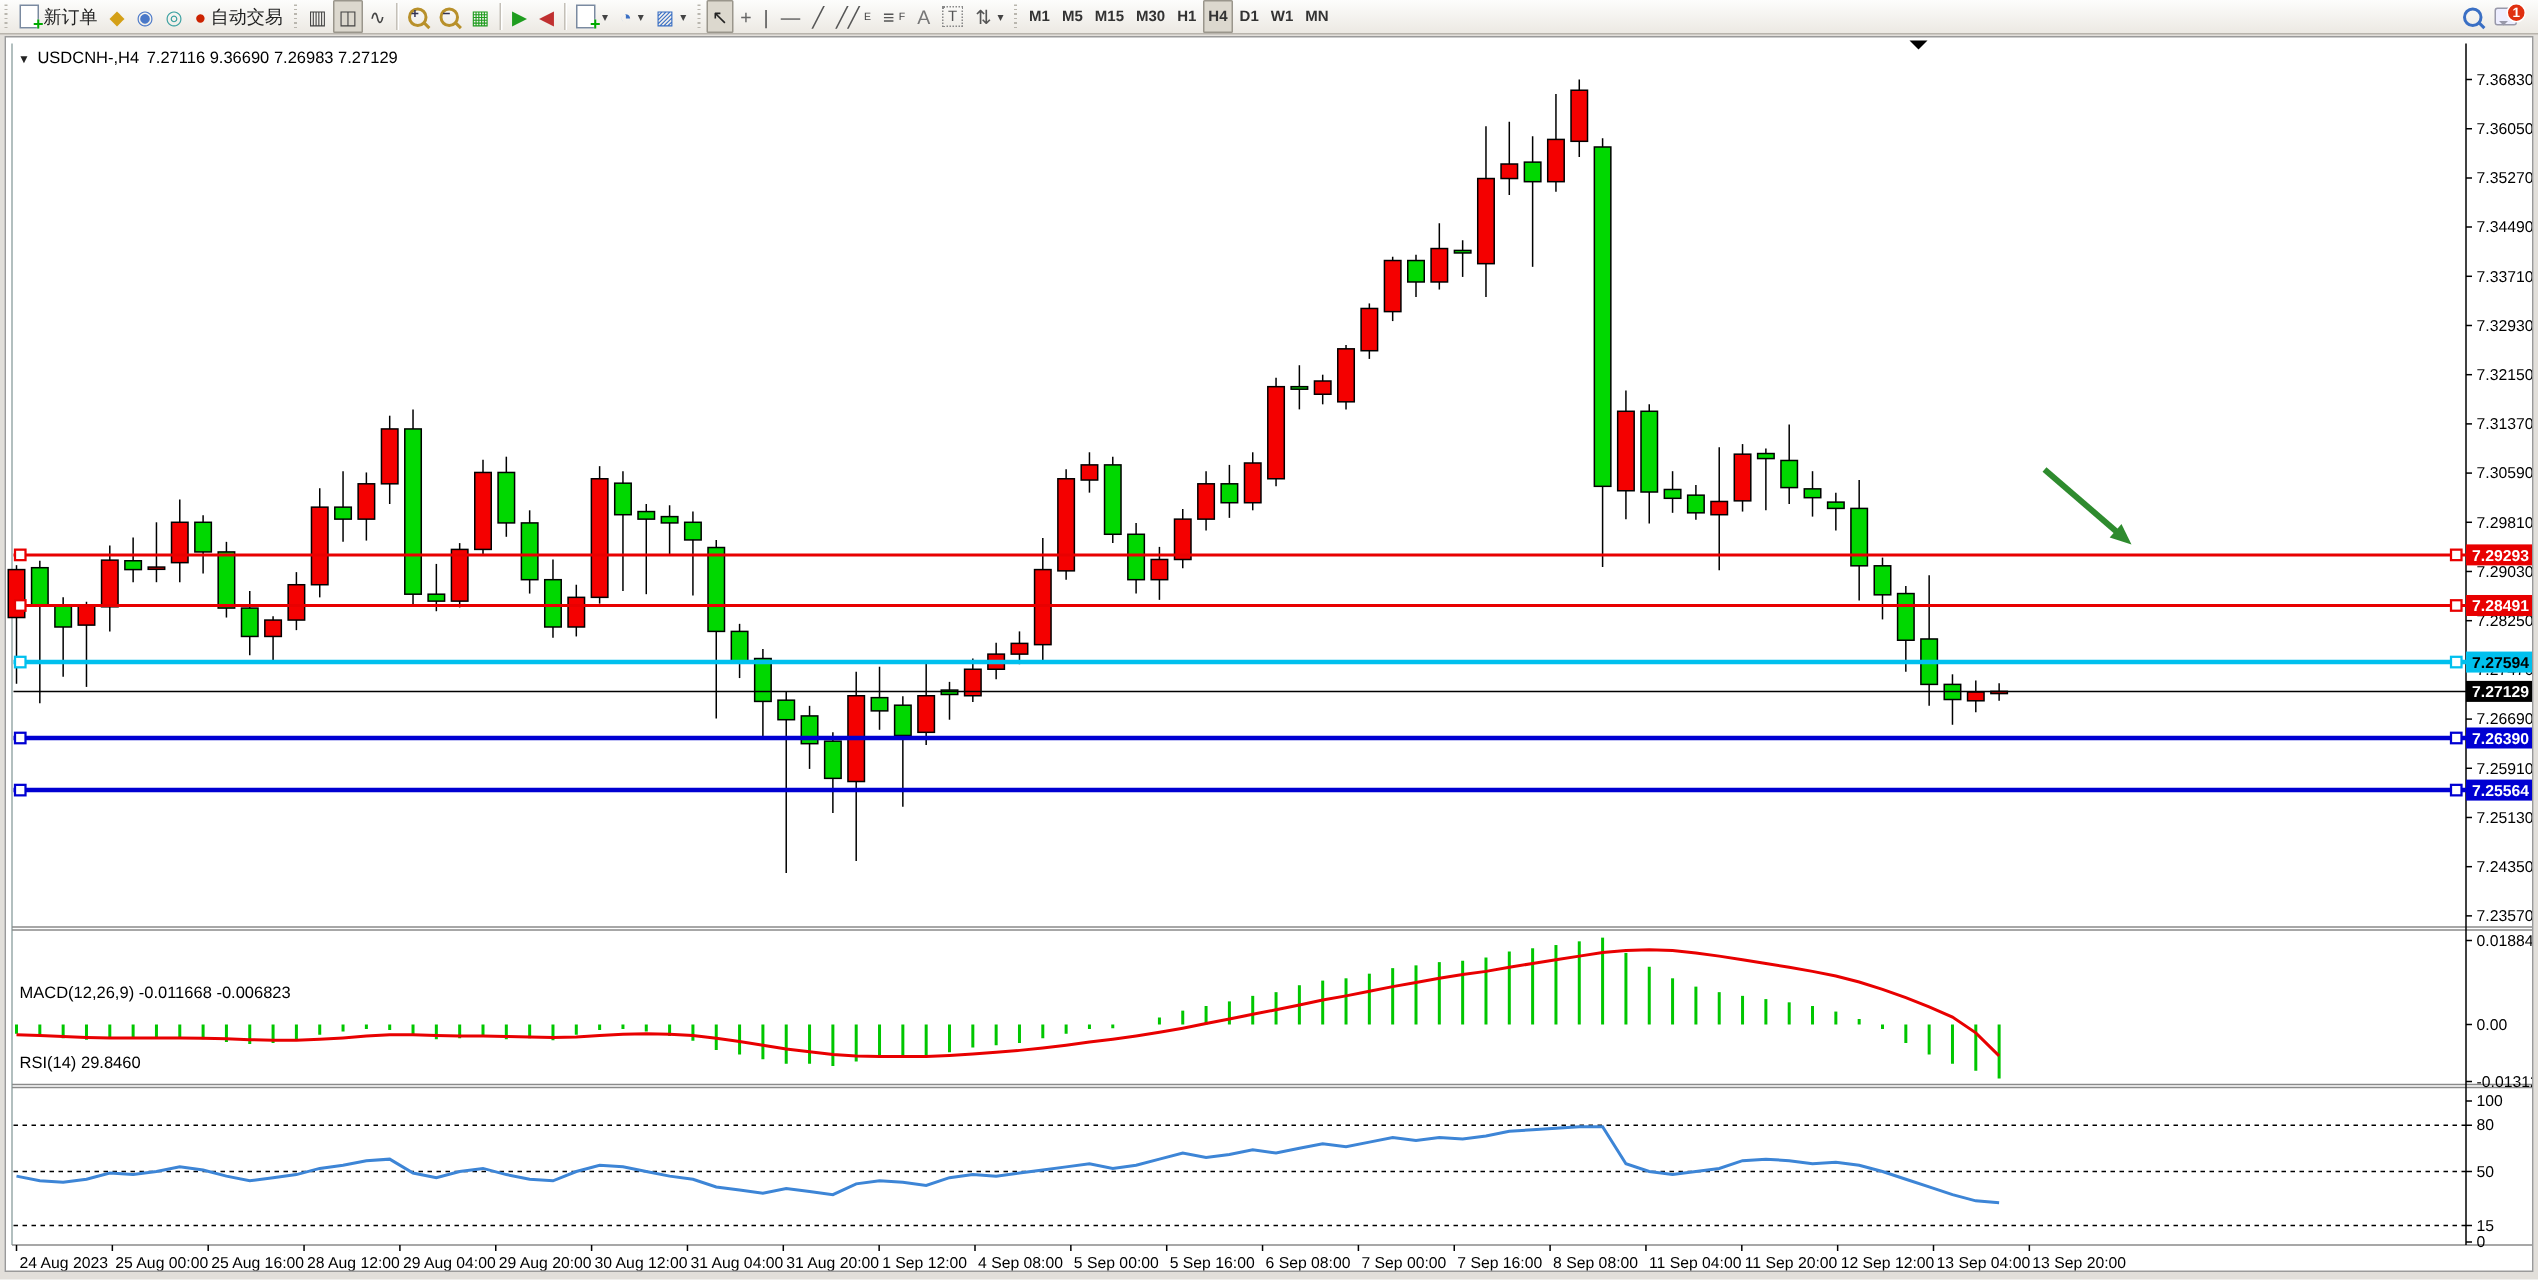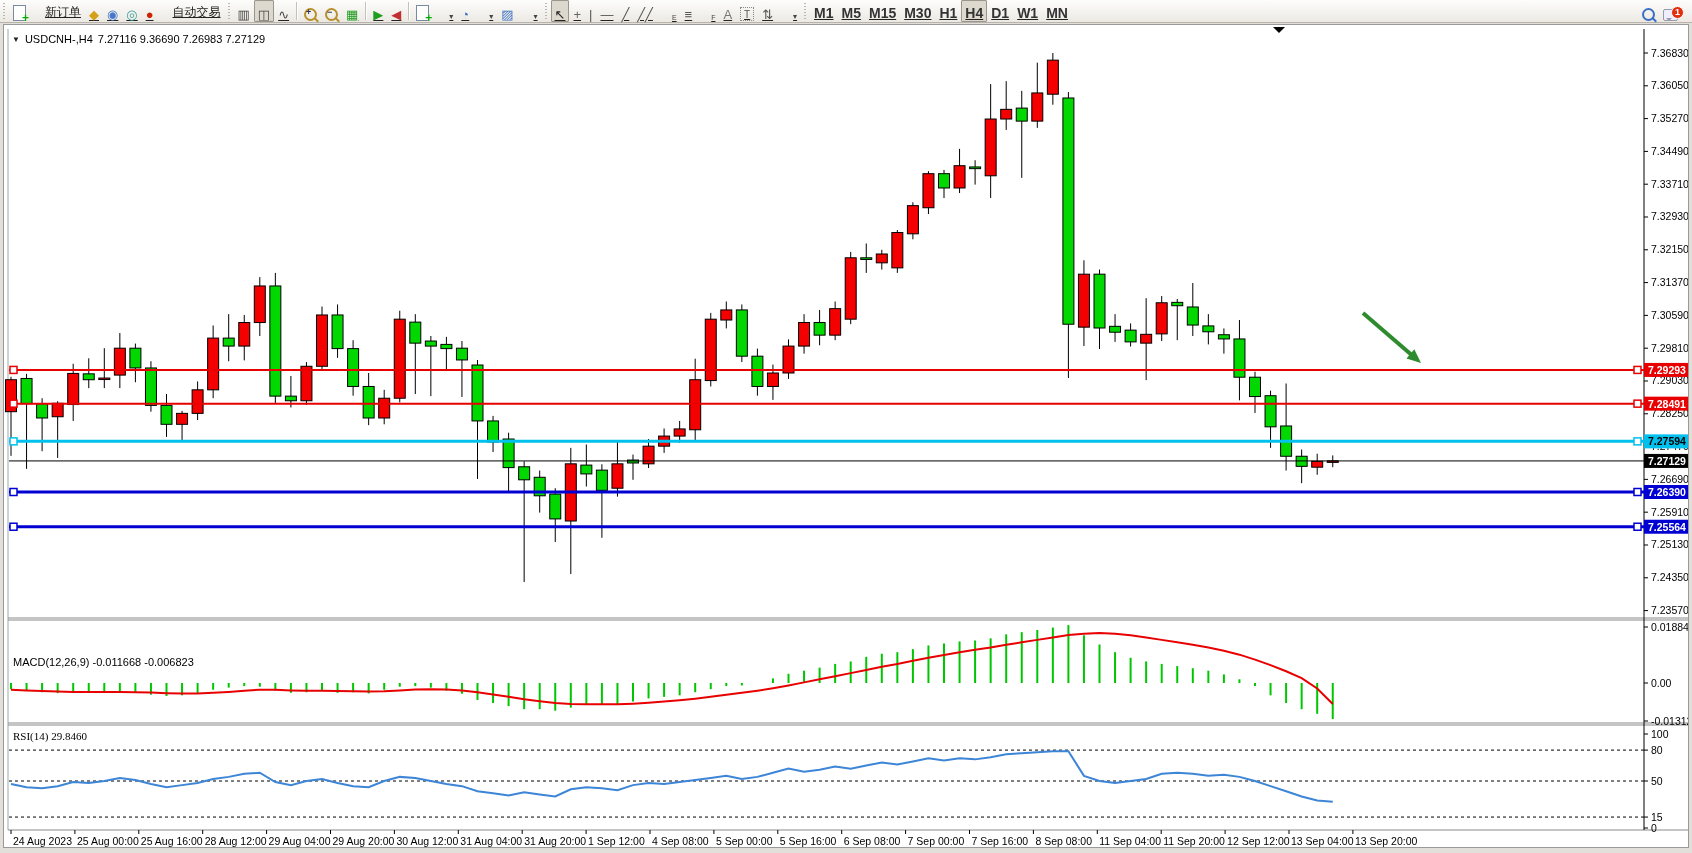--- a/index.html
+++ b/index.html
@@ -2,46 +2,46 @@
 <html><head>
 <meta charset="utf-8">
 <style>
   html,body{margin:0;padding:0;}
   body{width:1692px;height:853px;background:#e2dfda;font-family:"Liberation Sans",sans-serif;overflow:hidden;position:relative;}
   
   #toolbar{position:absolute;left:0;top:0;width:1692px;height:22px;background:linear-gradient(#fdfdfc,#ece9e3);border-bottom:1px solid #b8b4ac;display:flex;align-items:center;font-size:12px;color:#222;z-index:5;}
   .tb-group{display:flex;align-items:center;height:22px;}
   .grip{width:5px;height:16px;margin:0 2px;background:repeating-linear-gradient(to bottom,#b9b6ae 0 1px,transparent 1px 3px);background-size:2px 100%;background-repeat:repeat-y;background-position:1px 0;}
   .sep{width:1px;height:18px;background:#c4c0b8;margin:0 3px;box-shadow:1px 0 0 #fff;}
-  .tb-btn{height:20px;display:flex;align-items:flex-end;gap:19px;padding:0 3px;border:1px solid transparent;border-radius:1px;cursor:default;white-space:nowrap;text-decoration:underline;}
+  .tb-btn{height:20px;display:flex;align-items:center;gap:3px;padding:0 3px;border:1px solid transparent;border-radius:1px;cursor:default;white-space:nowrap;}
   .tb-btn.active{background:#dcd8ce;border:1px solid #978;border-color:#9a968c;}
   .tb-btn .lbl{font-size:12px;}
   .ic{font-size:13px;line-height:13px;display:inline-block;}
   .dd{font-size:8px;color:#444;margin-left:1px;}
   .doc-plus{position:relative;width:11px;height:14px;background:#fff;border:1px solid #7a8aa0;display:inline-block;}
   .doc-plus::after{content:"+";position:absolute;right:-4px;bottom:-5px;color:#0a0;font-weight:bold;font-size:12px;text-shadow:0 0 1px #fff;}
   .mag{position:relative;width:9px;height:9px;border:2px solid #b8902a;border-radius:50%;display:inline-block;}
   .mag::after{content:"";position:absolute;width:5px;height:2px;background:#b8902a;transform:rotate(45deg);right:-4px;bottom:-2px;}
   .mag .pm{position:absolute;left:0px;top:-3px;font-size:9px;font-weight:bold;color:#335;}
   .mag.blue{border-color:#3a6fc4;}
   .mag.blue::after{background:#3a6fc4;}
   .chat{position:relative;width:13px;height:10px;background:#eef;border:1px solid #99a;border-radius:2px;display:inline-block;}
   .chat::after{content:"";position:absolute;left:2px;bottom:-4px;border:3px solid transparent;border-top-color:#99a;}
   .badge{position:absolute;top:-4px;right:-7px;background:#e03010;color:#fff;border-radius:7px;font-size:9px;font-weight:bold;padding:0 3px;line-height:11px;border:1px solid #fff;}
-  .tf .lbl{font-size:14px;font-weight:bold;color:#333;}
+  .tf .lbl{font-size:10px;font-weight:bold;color:#333;}
   .tlabel{width:12px;height:12px;border:1px dotted #888;font-size:10px;display:flex;align-items:center;justify-content:center;color:#555;}
   .subscript{font-size:7px;vertical-align:sub;color:#444;}
   
   #chartwin{position:absolute;left:3px;top:24px;width:1684px;height:822px;background:#fff;border:1px solid #9a9a9a;box-shadow:inset 1px 1px 0 #fff;}
   #chartsvg{position:absolute;left:0;top:0;z-index:1;}
   .overlay-label{position:absolute;z-index:3;font-size:11px;color:#000;white-space:nowrap;}
   #title-block{left:8px;top:8px;display:flex;align-items:center;gap:5px;}
   #title-tri{font-size:8px;color:#222;}
   #macd-label{left:9px;top:600px;font-size:11px;margin-top:31px;}
-  #rsi-label{left:9px;top:705px;font-size:11px;font-family:Liberation Serif, serif;}
+  #rsi-label{left:9px;top:678px;font-size:11px;}
 </style>
 </head>
 <body>
 
 <div id="toolbar">
   <span class="grip"></span>
   <span id="g-trade" class="tb-group">
       <span class="tb-btn">
         <span class="doc-plus"></span>
         <span class="lbl">新订单</span>

